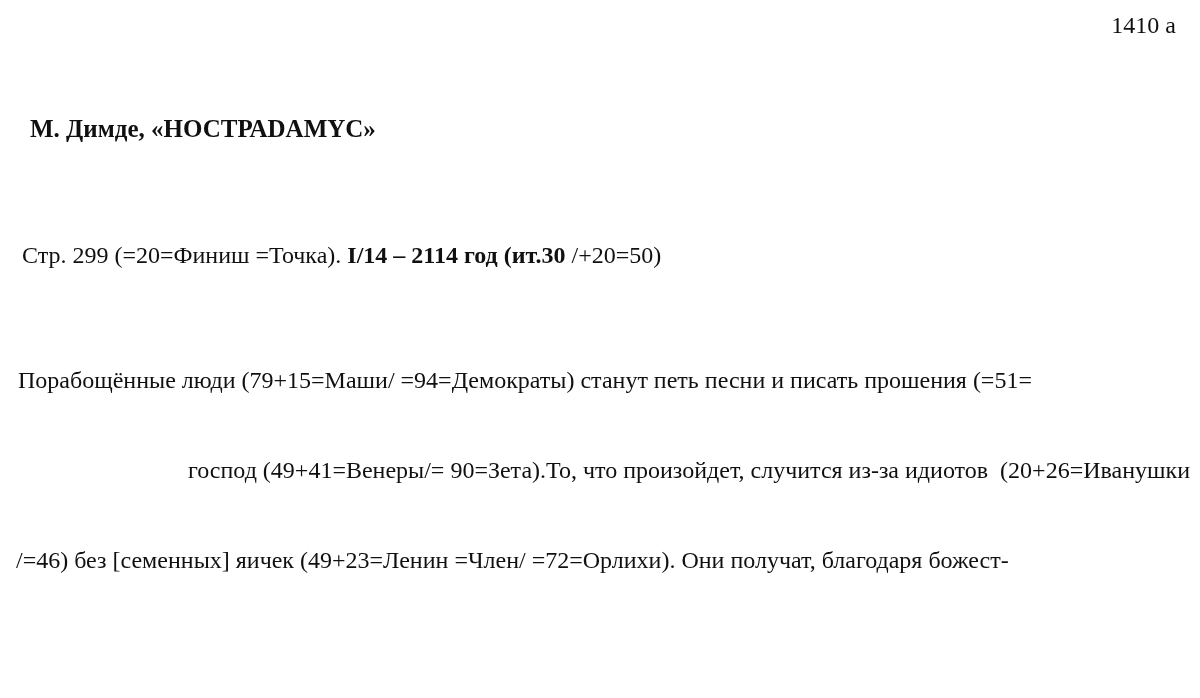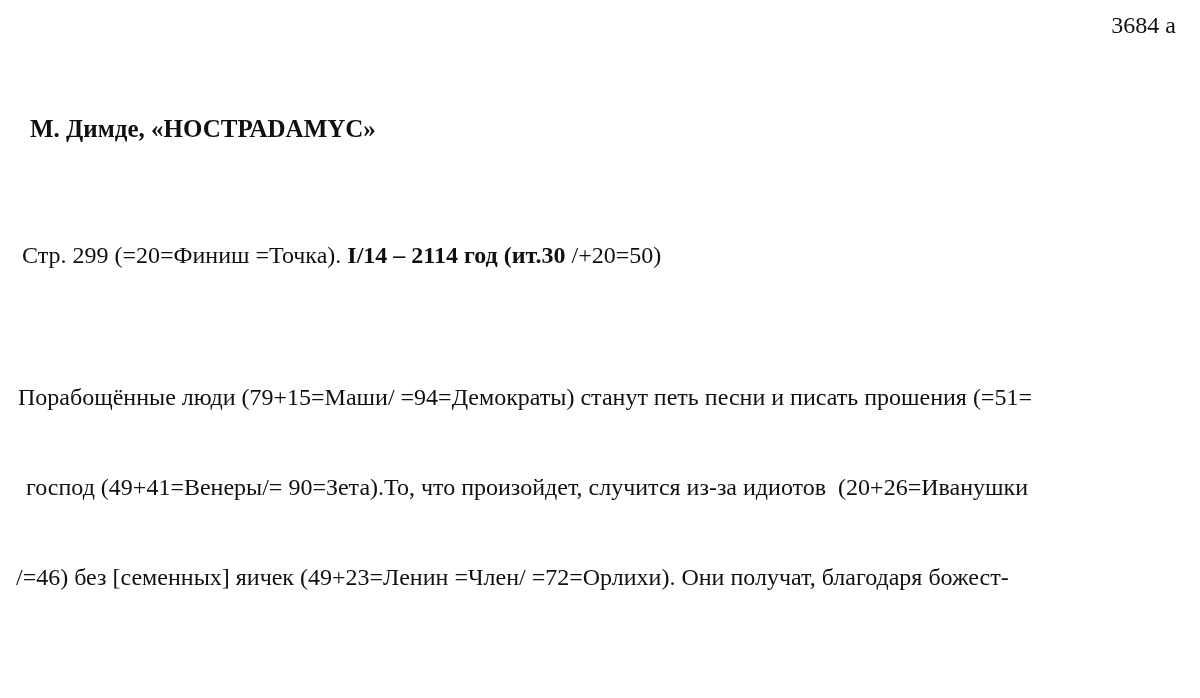--- a/index.html
+++ b/index.html
@@ -22,29 +22,29 @@
     top: 12px; right: 24px;
     font-size: 24px;
     white-space: nowrap;
   }
   .line { white-space: pre; }
   .b { font-weight: bold; }
   .title { font-size: 25px; margin-bottom: 6px; }
   
   .pl2  { padding-left: 2px; }
   .pl6  { padding-left: 6px; }
-  .pl10 { padding-left: 10px; }
+  .pl10 { padding-left: 10px; text-align: right; }
   .pl14 { padding-left: 14px; }
   
-  .gap-para { margin-top: 22px; }
+  .gap-para { margin-top: 5px; }
 </style>
 </head>
 <body>
 
-<div class="corner">3684 a</div>
+<div class="corner">1410 a</div>
 
 <div class="doc">
 
   <div class="line title pl14"><span class="b">М. Димде, «НОСТРАDАМYС»</span></div>
 
   <div class="line pl6"><span>Стр. 299 (=20=Финиш =Точка). </span><span class="b">I/14 – 2114 год (ит.30</span><span> /+20=50)</span></div>
 
   <div class="line pl2 gap-para"><span>Порабощённые люди (79+15=Маши/ =94=Демократы) станут петь песни и писать прошения (=51=</span></div>
   <div class="line pl10"><span>господ (49+41=Венеры/= 90=Зета).То, что произойдет, случится из-за идиотов  (20+26=Иванушки</span></div>
   <div class="line"><span>/=46) без [семенных] яичек (49+23=Ленин =Член/ =72=Орлихи). Они получат, благодаря божест-</span></div>

